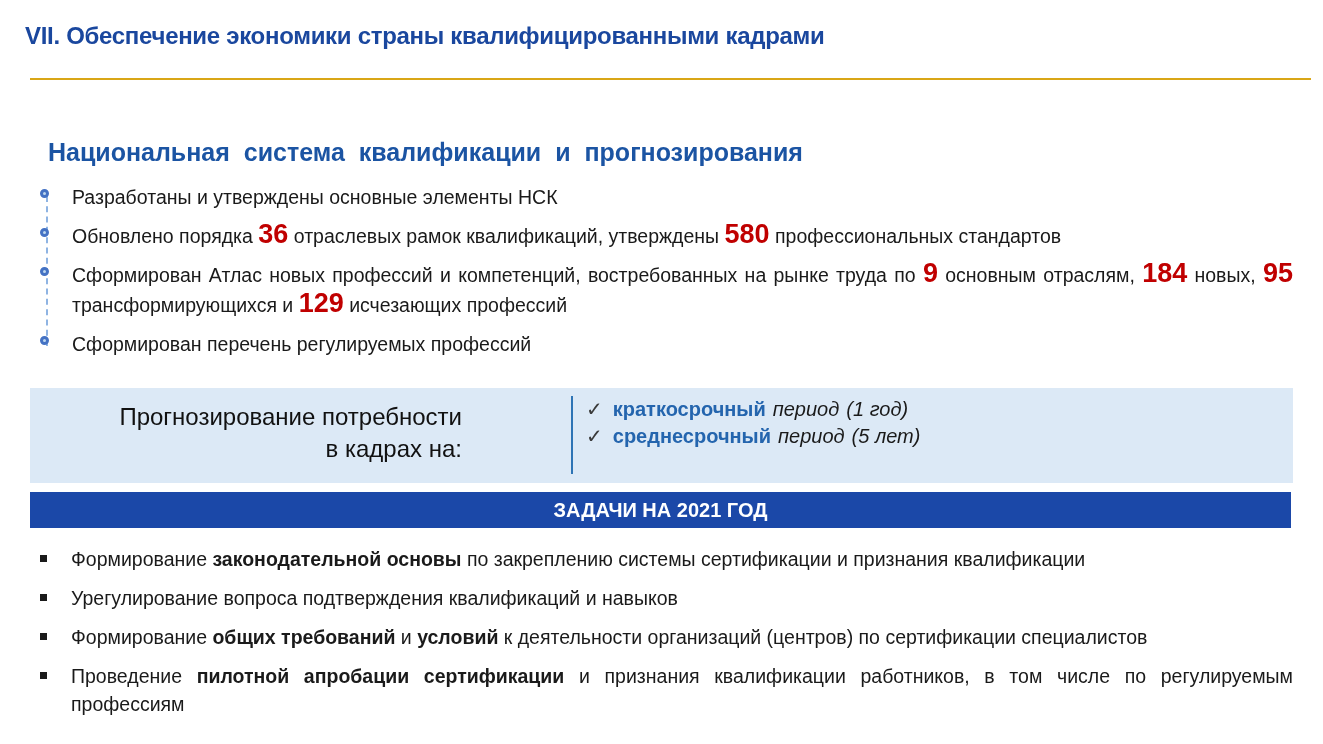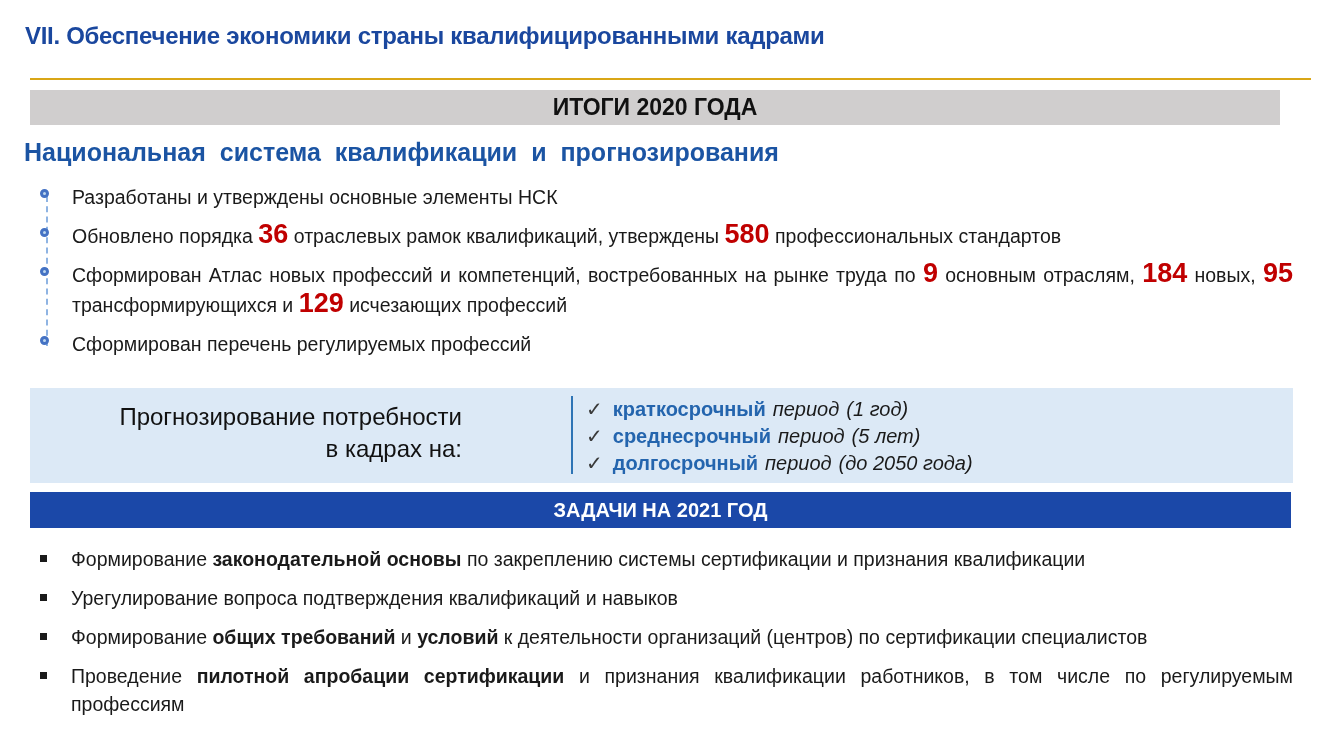--- a/index.html
+++ b/index.html
@@ -25,21 +25,21 @@
   .title{position:absolute;left:25px;top:22px;width:1290px;font-size:24px;font-weight:700;
          color:var(--title-blue);letter-spacing:-0.3px;white-space:nowrap;}
   .gold-line{position:absolute;left:30px;top:78px;width:1281px;height:2px;background:var(--gold);}
 
   .banner{position:absolute;left:30px;text-align:center;font-weight:700;}
   .banner.gray{top:90px;width:1250px;height:35px;line-height:35px;background:var(--gray-banner-bg);
                color:#111;font-size:23px;}
   .banner.blue{top:492px;width:1261px;height:36px;line-height:36px;background:var(--tasks-bar-bg);
                color:#fff;font-size:20px;}
 
-  .heading{position:absolute;left:24px;top:138px;font-size:25px;font-weight:700;
+  .heading{position:absolute;left:48px;top:138px;font-size:25px;font-weight:700;
            color:var(--heading-blue);word-spacing:7px;white-space:nowrap;}
 
   .nsk{position:absolute;left:40px;top:182px;width:1253px;}
   .connector{position:absolute;left:6px;top:14px;height:150px;width:0;
              border-left:2px dashed var(--connector-blue);}
   .nsk-item{position:relative;display:flex;gap:23px;margin-bottom:9px;align-items:flex-start;}
   .dot{flex:0 0 auto;width:9px;height:9px;border:3px solid var(--bullet-ring);
        background:var(--bullet-fill);border-radius:50%;margin-top:7px;position:relative;z-index:1;}
   .nsk-text{flex:1 1 auto;font-size:19.5px;line-height:30px;color:var(--ink);}
   .justify .nsk-text,.justify .task-text{text-align:justify;}
@@ -63,23 +63,20 @@
   .task-text{flex:1 1 auto;font-size:19.5px;line-height:28px;color:var(--ink);}
 </style>
 </head>
 <body>
 
 <div class="slide">
 
   <h1 class="title">VII. Обеспечение экономики страны квалифицированными кадрами</h1>
   <div class="gold-line"></div>
 
-  <div class="banner gray">
-    <span>ИТОГИ 2020 ГОДА</span>
-  </div>
 
   <h2 class="heading">Национальная система квалификации и прогнозирования</h2>
 
   <div class="nsk">
     <div class="connector"></div>
 
     <div class="nsk-item">
       <span class="dot"></span>
       <div class="nsk-text"><span>Разработаны и утверждены основные элементы НСК</span></div>
     </div>
@@ -103,23 +100,20 @@
   <div class="forecast">
     <div class="f-label">Прогнозирование потребности в кадрах на:</div>
     <div class="f-divider"></div>
     <div class="f-list">
       <div class="f-item">
         <span class="check">✓</span><span class="term">краткосрочный</span><span class="word">период</span><span class="note">(1 год)</span>
       </div>
       <div class="f-item">
         <span class="check">✓</span><span class="term">среднесрочный</span><span class="word">период</span><span class="note">(5 лет)</span>
       </div>
-      <div class="f-item">
-        <span class="check">✓</span><span class="term">долгосрочный</span><span class="word">период</span><span class="note">(до 2050 года)</span>
-      </div>
     </div>
   </div>
 
   <div class="banner blue">
     <span>ЗАДАЧИ НА 2021 ГОД</span>
   </div>
 
   <div class="tasks">
     <div class="task-item">
       <span class="sq"></span>

